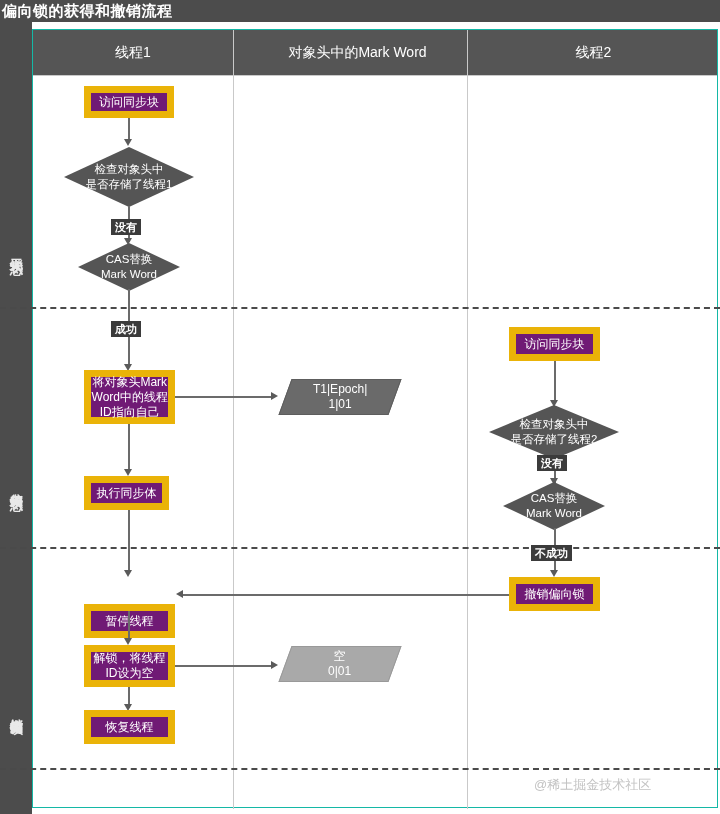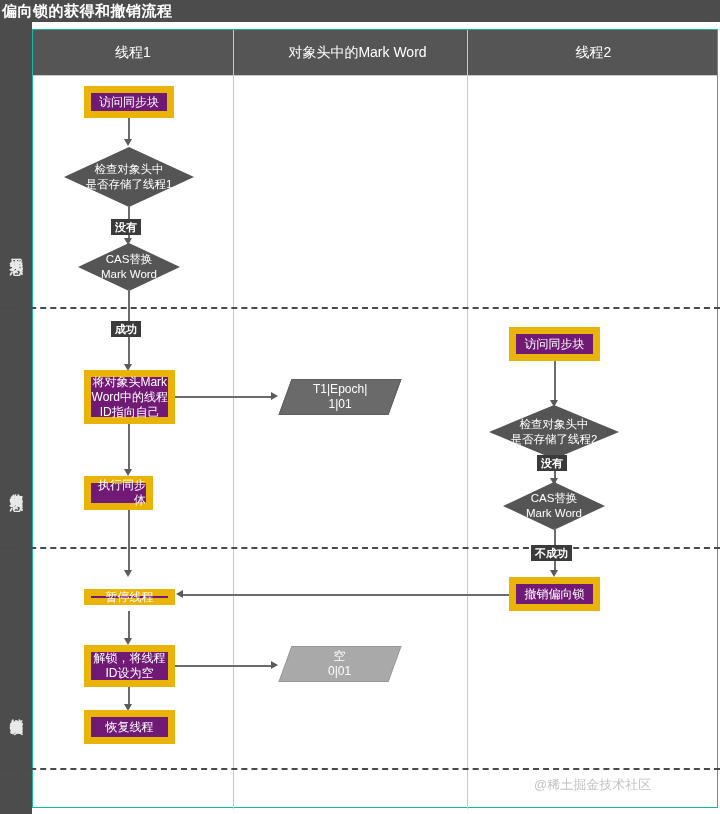--- a/index.html
+++ b/index.html
@@ -176,26 +176,26 @@
       <div>ID指向自己</div>
     </div>
   </div>
 
   <div class="hconn" style="left:175px;top:396px;width:98px;"></div>
   <div class="arrow-right" style="left:271px;top:392px;"></div>
 
   <div class="vconn" style="left:128px;top:424px;height:48px;"></div>
   <div class="arrow-down" style="left:124px;top:469px;"></div>
 
-  <div class="node" style="left:84px;top:476px;width:69px;height:34px;text-align:right;">执行同步体</div>
+  <div class="node" style="left:84px;top:476px;width:85px;height:34px;">执行同步体</div>
 
   <div class="vconn" style="left:128px;top:510px;height:63px;"></div>
   <div class="arrow-down" style="left:124px;top:570px;"></div>
 
-  <div class="node" style="left:84px;top:589px;width:91px;height:16px;">暂停线程</div>
+  <div class="node" style="left:84px;top:604px;width:91px;height:34px;">暂停线程</div>
 
   <div class="vconn" style="left:128px;top:611px;height:30px;"></div>
   <div class="arrow-down" style="left:124px;top:638px;"></div>
 
   <div class="node" style="left:84px;top:645px;width:91px;height:42px;">
     <div>
       <div>解锁，将线程</div>
       <div>ID设为空</div>
     </div>
   </div>

